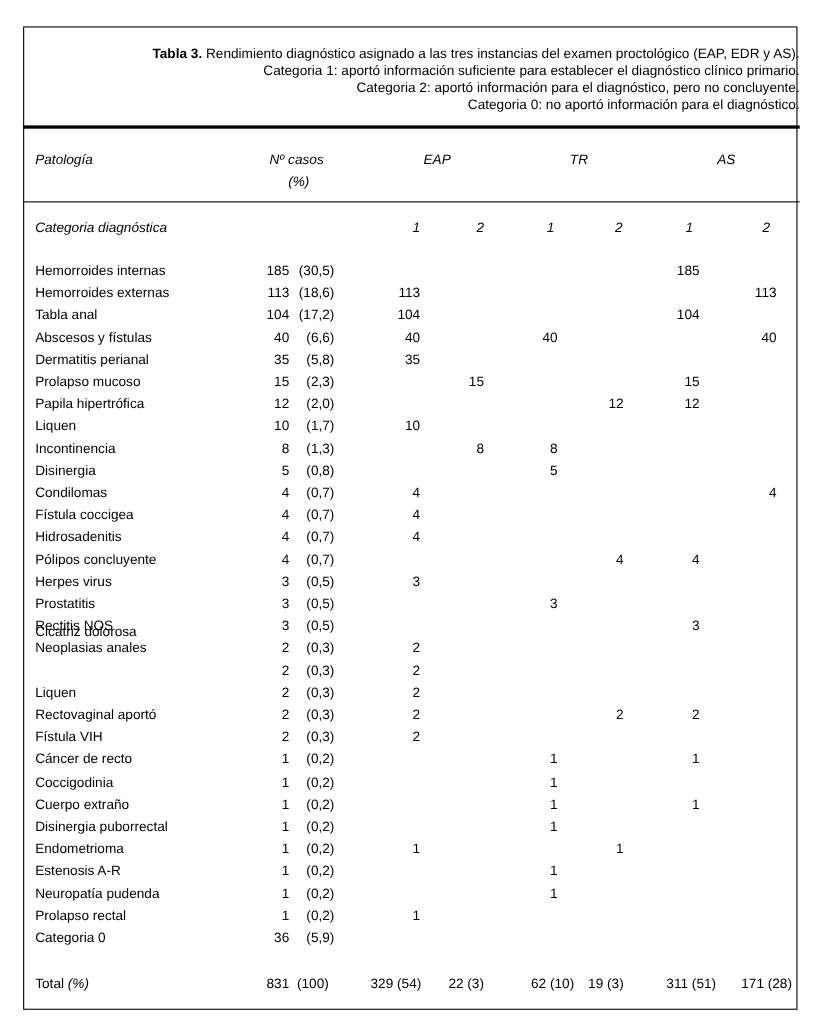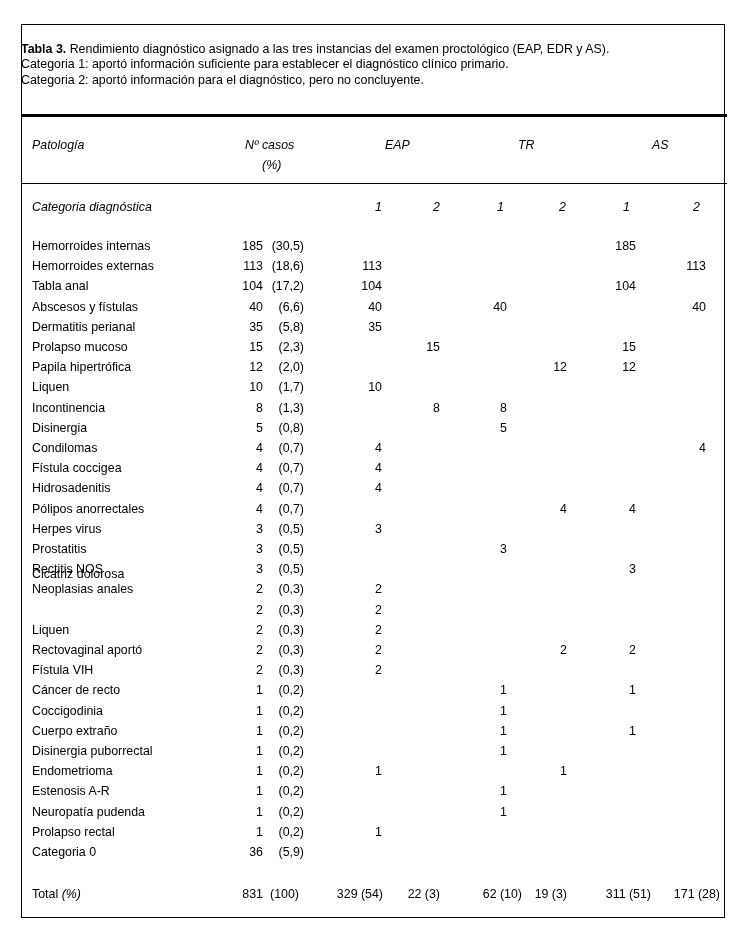--- a/index.html
+++ b/index.html
@@ -1,38 +1,39 @@
 <!DOCTYPE html>
 <html><head>
 <meta charset="utf-8">
 <style>
   html, body { margin: 0; padding: 0; background: #ffffff; }
   body { width: 752px; height: 941px; position: relative; overflow: hidden;
          font-family: "Liberation Sans", sans-serif; color: #000; }
   .box { position: absolute; left: 21px; top: 24px; width: 704px; height: 894px;
          border: 1.5px solid #000; box-sizing: border-box; }
-  .caption { position: absolute; left: 21px; top: 42px; width: 706px; text-align: left;
+  .caption { position: absolute; left: 21px; top: 42px; width: 706px; text-align: right;
              font-size: 12.4px; line-height: 15.3px; }
   .caption b { font-weight: bold; }
   .thick { position: absolute; left: 21px; width: 706px; top: 114px; height: 3px; background: #000; }
   .thin { position: absolute; left: 21px; width: 706px; top: 183px; height: 1px; background: #000; }
   .t { position: absolute; font-size: 12.4px; line-height: 15px; white-space: nowrap; }
   .i { font-style: italic; }
   .r { text-align: right; }
   .label { left: 32px; }
 </style>
 </head>
 <body>
 
 <div class="box"></div>
 
 <div class="caption">
   <div><b>Tabla 3.</b><span> Rendimiento diagnóstico asignado a las tres instancias del examen proctológico (EAP, EDR y AS).</span></div>
   <div>Categoria 1: aportó información suficiente para establecer el diagnóstico clínico primario.</div>
   <div>Categoria 2: aportó información para el diagnóstico, pero no concluyente.</div>
+  <div>Categoria 0: no aportó información para el diagnóstico.</div>
 </div>
 
 <div class="thick"></div>
 <div class="thin"></div>
 
 <div class="t i label" style="top:138px">Patología</div>
 <div class="t i" style="top:138px; left:245px">Nº casos</div>
 <div class="t i" style="top:158px; left:262px">(%)</div>
 <div class="t i" style="top:138px; left:385px">EAP</div>
 <div class="t i" style="top:138px; left:518px">TR</div>
@@ -157,21 +158,21 @@
     <div class="t r" style="top:461.2px; left:666px; width:40px"></div>
     <div class="t label" style="top:481.4px">Hidrosadenitis</div>
     <div class="t r" style="top:481.4px; left:213px; width:50px">4</div>
     <div class="t r" style="top:481.4px; left:264px; width:40px">(0,7)</div>
     <div class="t r" style="top:481.4px; left:342px; width:40px">4</div>
     <div class="t r" style="top:481.4px; left:400px; width:40px"></div>
     <div class="t r" style="top:481.4px; left:467px; width:40px"></div>
     <div class="t r" style="top:481.4px; left:527px; width:40px"></div>
     <div class="t r" style="top:481.4px; left:596px; width:40px"></div>
     <div class="t r" style="top:481.4px; left:666px; width:40px"></div>
-    <div class="t label" style="top:501.59999999999997px">Pólipos anorrectales</div>
+    <div class="t label" style="top:501.59999999999997px">Pólipos concluyente</div>
     <div class="t r" style="top:501.59999999999997px; left:213px; width:50px">4</div>
     <div class="t r" style="top:501.59999999999997px; left:264px; width:40px">(0,7)</div>
     <div class="t r" style="top:501.59999999999997px; left:342px; width:40px"></div>
     <div class="t r" style="top:501.59999999999997px; left:400px; width:40px"></div>
     <div class="t r" style="top:501.59999999999997px; left:467px; width:40px"></div>
     <div class="t r" style="top:501.59999999999997px; left:527px; width:40px">4</div>
     <div class="t r" style="top:501.59999999999997px; left:596px; width:40px">4</div>
     <div class="t r" style="top:501.59999999999997px; left:666px; width:40px"></div>
     <div class="t label" style="top:521.8px">Herpes virus</div>
     <div class="t r" style="top:521.8px; left:213px; width:50px">3</div>

